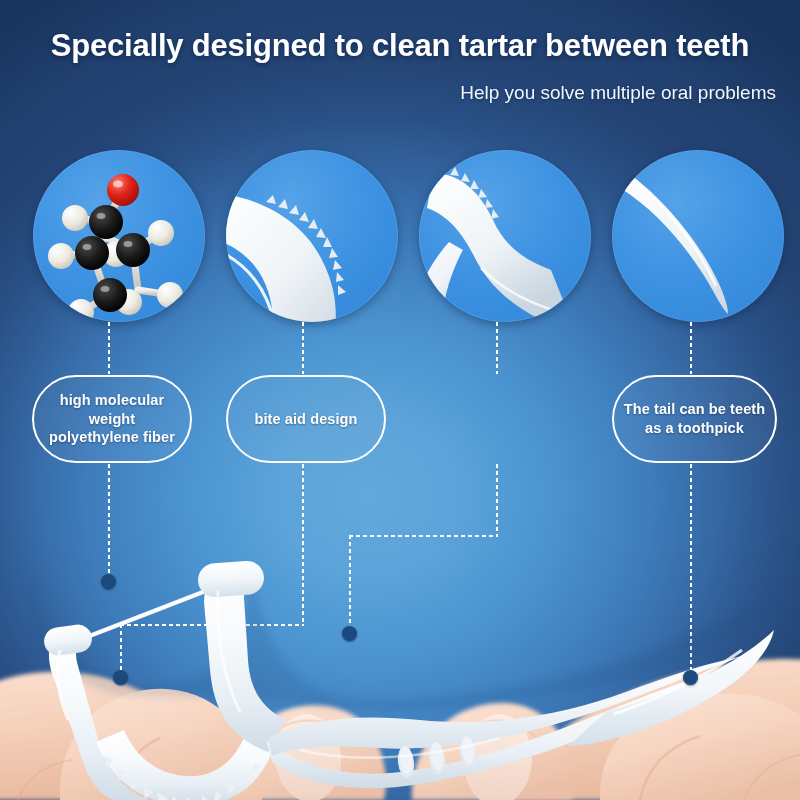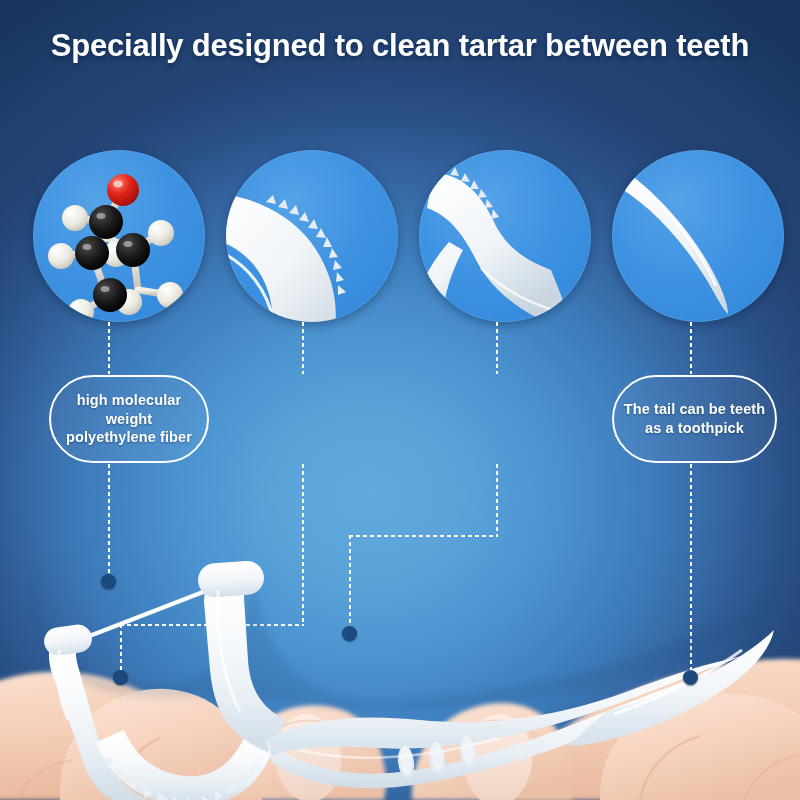--- a/index.html
+++ b/index.html
@@ -86,20 +86,21 @@
 </style>
 </head>
 <body>
 
 <div id="stage">
 
   <div class="bg"></div>
   <div class="bg-vig"></div>
 
   <div class="headline">Specially designed to clean tartar between teeth</div>
+  <div class="subhead">Help you solve multiple oral problems</div>
 
   <div class="circle" style="left:33px;top:150px;">
     <span>
     <svg viewBox="0 0 172 172">
       <defs>
         <radialGradient id="gC" cx="35%" cy="30%" r="75%">
           <stop offset="0%" stop-color="#4a4a4a"></stop>
               <stop offset="55%" stop-color="#1a1a1a"></stop>
               <stop offset="100%" stop-color="#000"></stop>
         </radialGradient>
@@ -227,24 +228,27 @@
       <path d="M22 30 C 56 58, 86 96, 104 136" stroke="#ffffff" stroke-width="2.5" fill="none" opacity=".85"></path>
     </svg>
     </span>
   </div>
 
   <div class="dline v" style="left:108px;top:322px;height:52px;"></div>
   <div class="dline v" style="left:302px;top:322px;height:52px;"></div>
   <div class="dline v" style="left:496px;top:322px;height:52px;"></div>
   <div class="dline v" style="left:690px;top:322px;height:52px;"></div>
 
-  <div class="pill" style="left:49px;top:375px;width:160px;">
+  <div class="pill" style="left:32px;top:375px;width:160px;">
     <span style="white-space:pre-line">high molecular
 weight
 polyethylene fiber</span>
+  </div>
+  <div class="pill" style="left:226px;top:375px;width:160px;">
+    <span style="white-space:pre-line">bite aid design</span>
   </div>
   <div class="pill" style="left:612px;top:375px;width:165px;">
     <span style="white-space:pre-line">The tail can be teeth
 as a toothpick</span>
   </div>
 
   <div class="dline v" style="left:108px;top:464px;height:117px;"></div>
 
   <div class="dline v" style="left:302px;top:464px;height:161px;"></div>
   <div class="dline h" style="left:120px;top:624px;width:184px;"></div>

